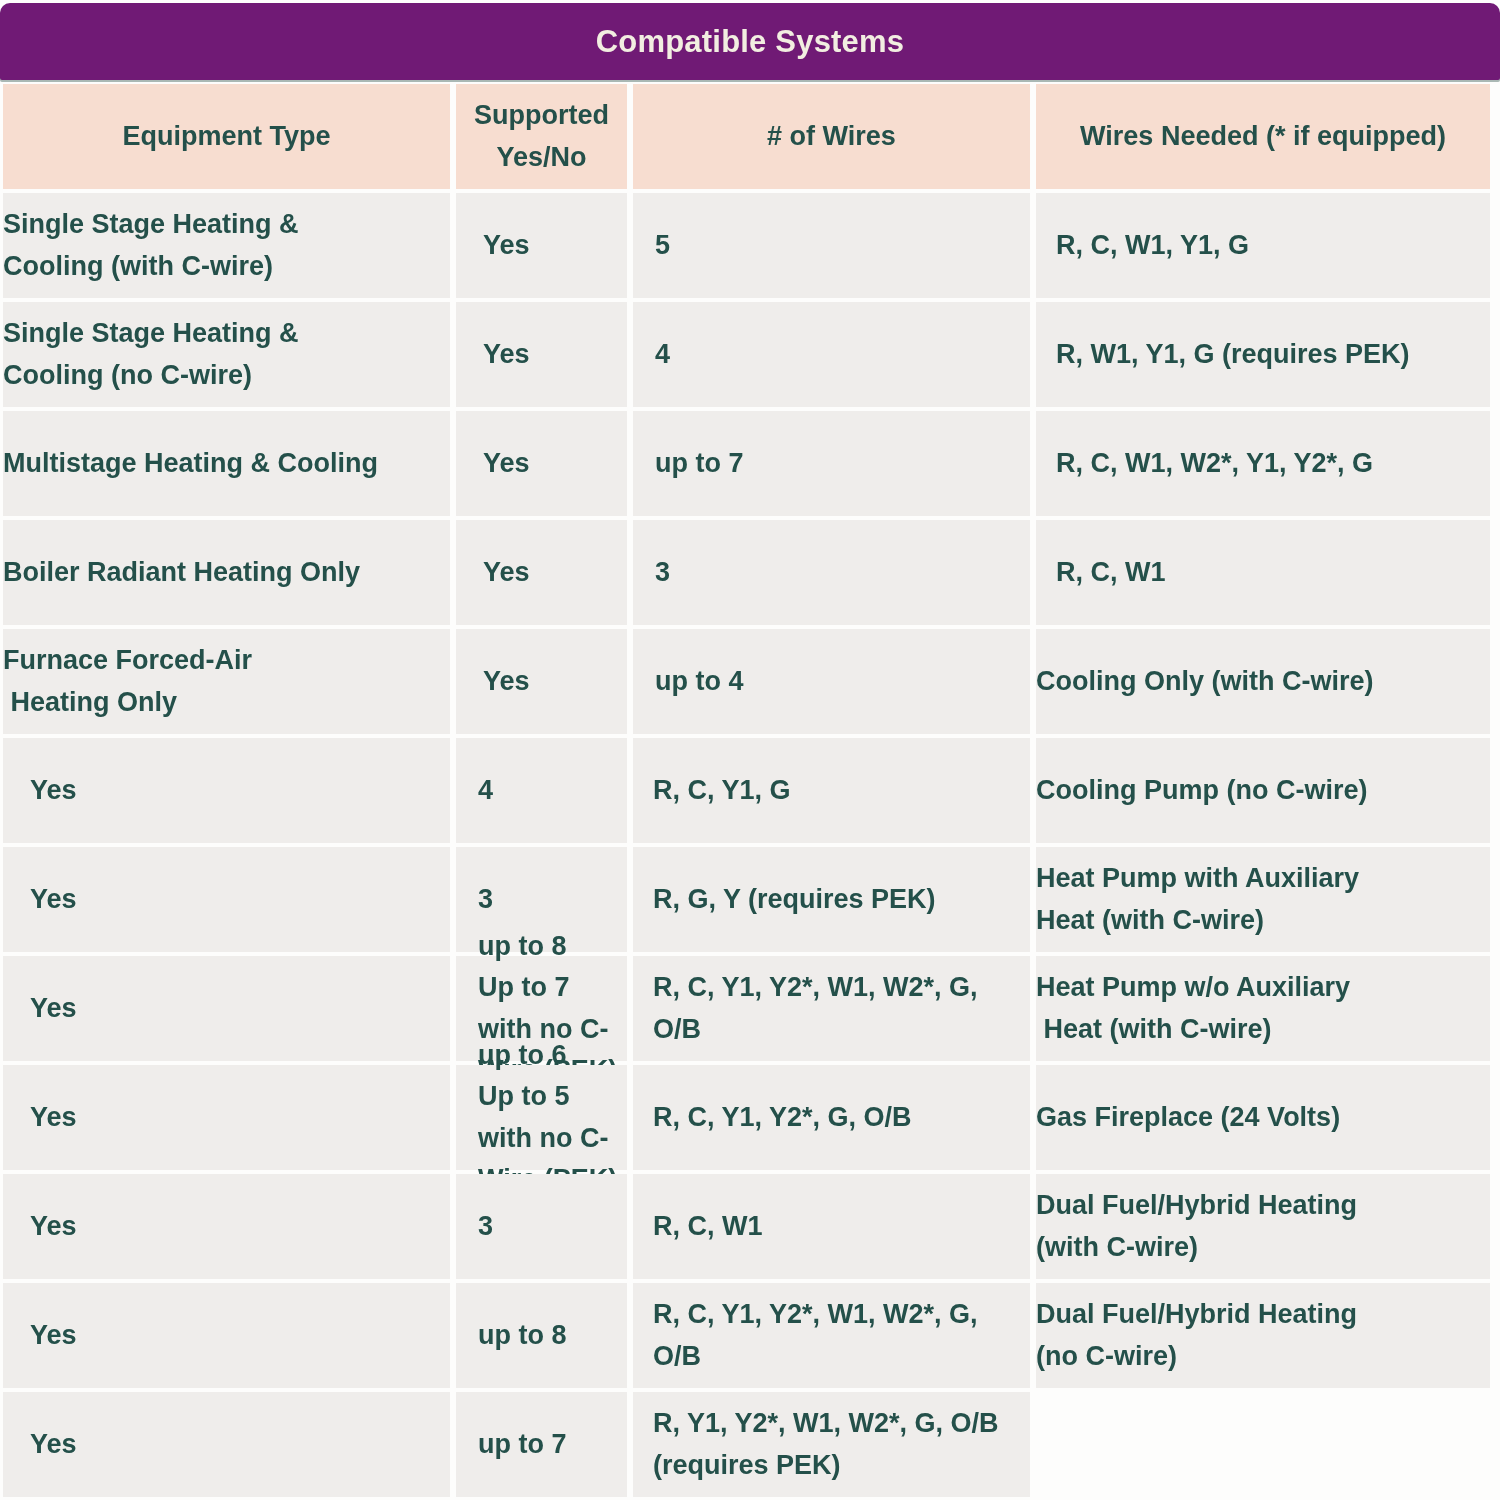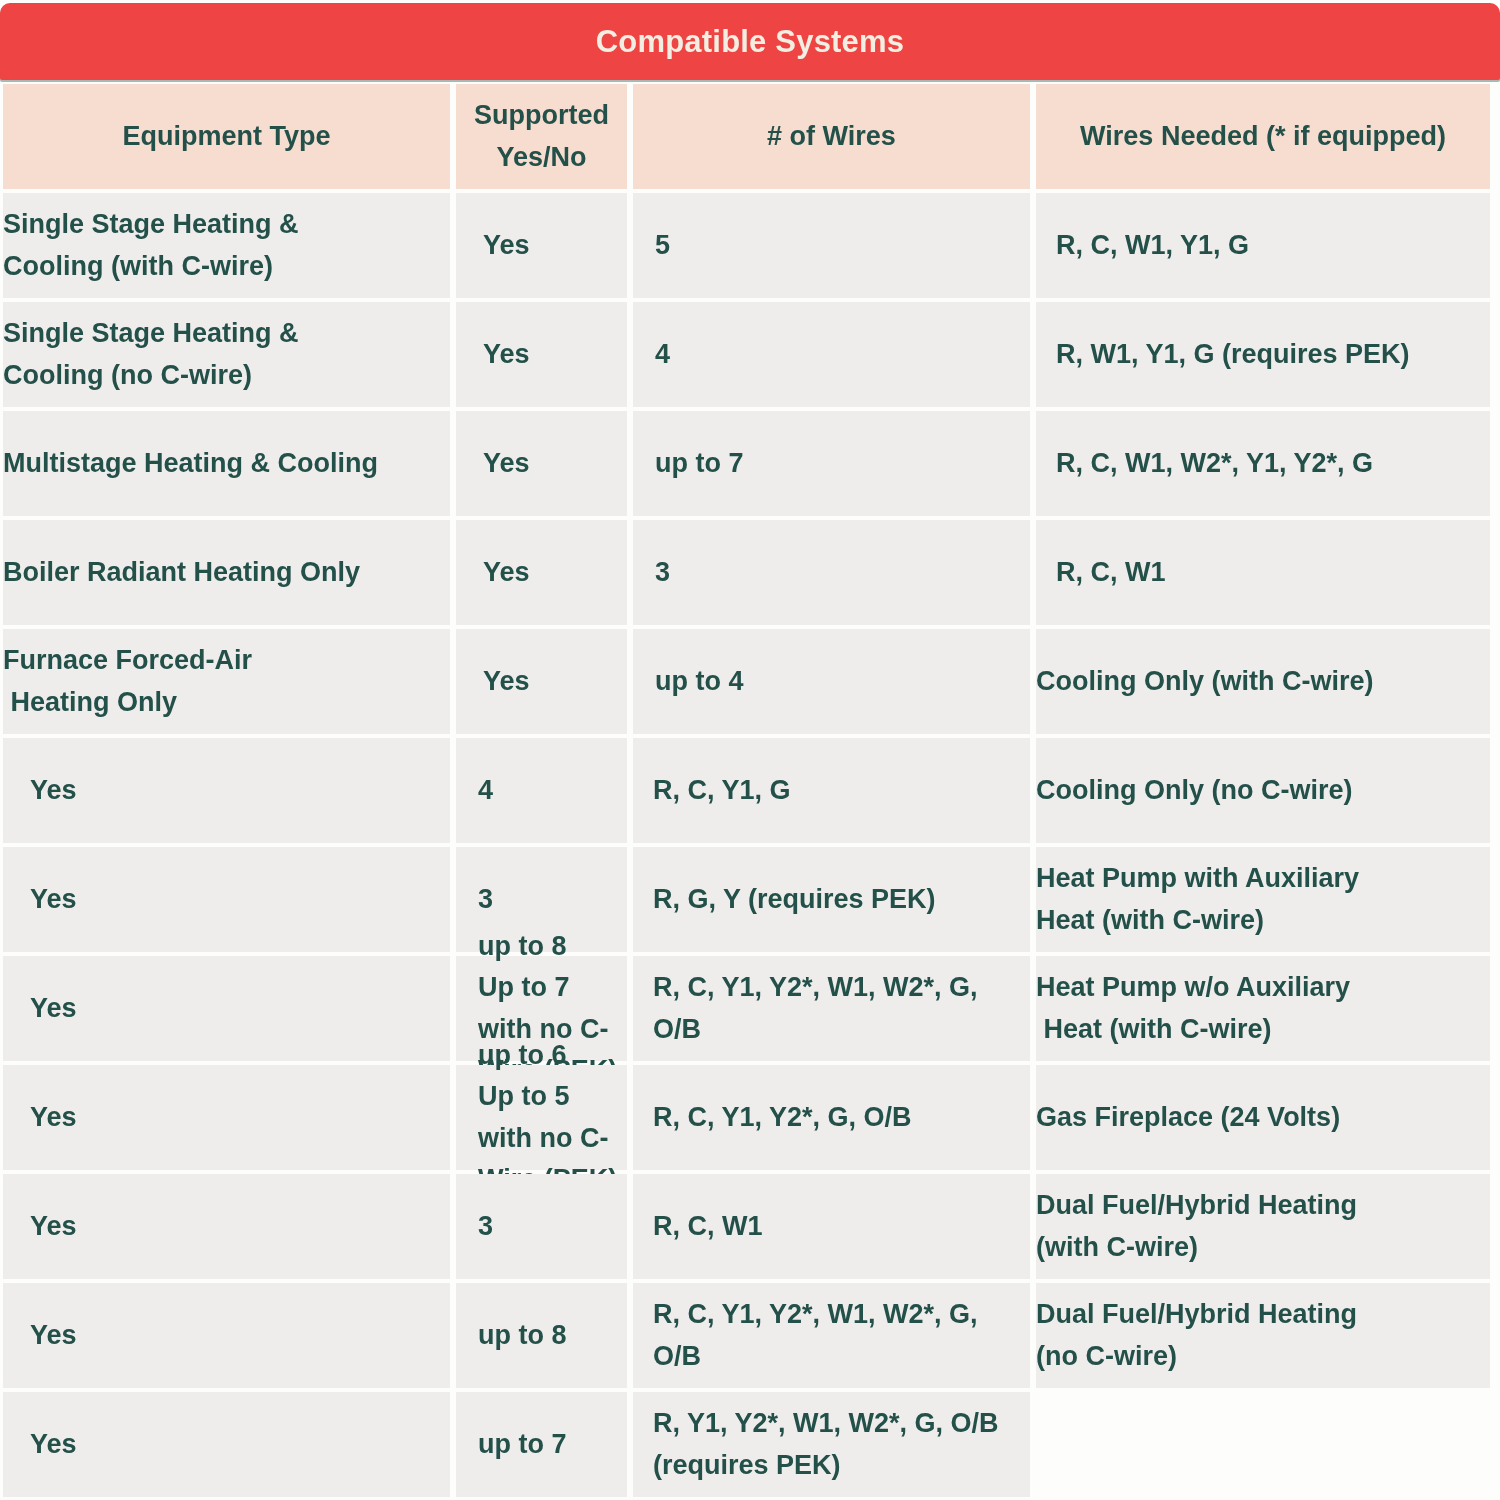--- a/index.html
+++ b/index.html
@@ -14,21 +14,21 @@
     color: #24504a;
   }
   .page {
     width: 1500px;
     height: 1500px;
     box-sizing: border-box;
     padding-top: 3px;
   }
   .title-bar {
     height: 77px;
-    background: #ef4444;
+    background: #701a75;
     border-radius: 10px 10px 2px 2px;
     display: flex;
     align-items: center;
     justify-content: center;
     box-shadow: 0 2px 0 rgba(15,55,47,0.35);
   }
   .title-bar .title {
     color: #f2eee1;
     font-size: 31px;
     letter-spacing: 0.2px;
@@ -103,21 +103,21 @@
     <div class="cell b-equip">Furnace Forced-Air
 &nbsp;Heating Only</div>
     <div class="cell b-sup">Yes</div>
     <div class="cell b-wires">up to 4</div>
 
     <div class="cell b-equip">Cooling Only (with C-wire)</div>
     <div class="cell b-sup">Yes</div>
     <div class="cell b-wires">4</div>
     <div class="cell b-needed">R, C, Y1, G</div>
 
-    <div class="cell b-equip">Cooling Only (no C-wire)</div>
+    <div class="cell b-equip">Cooling Pump (no C-wire)</div>
     <div class="cell b-sup">Yes</div>
     <div class="cell b-wires">3</div>
     <div class="cell b-needed">R, G, Y (requires PEK)</div>
 
     <div class="cell b-equip">Heat Pump with Auxiliary
 Heat (with C-wire)</div>
     <div class="cell b-sup">Yes</div>
     <div class="cell b-wires">up to 8
 Up to 7 with no C-Wire (PEK)</div>
     <div class="cell b-needed">R, C, Y1, Y2*, W1, W2*, G, O/B</div>

